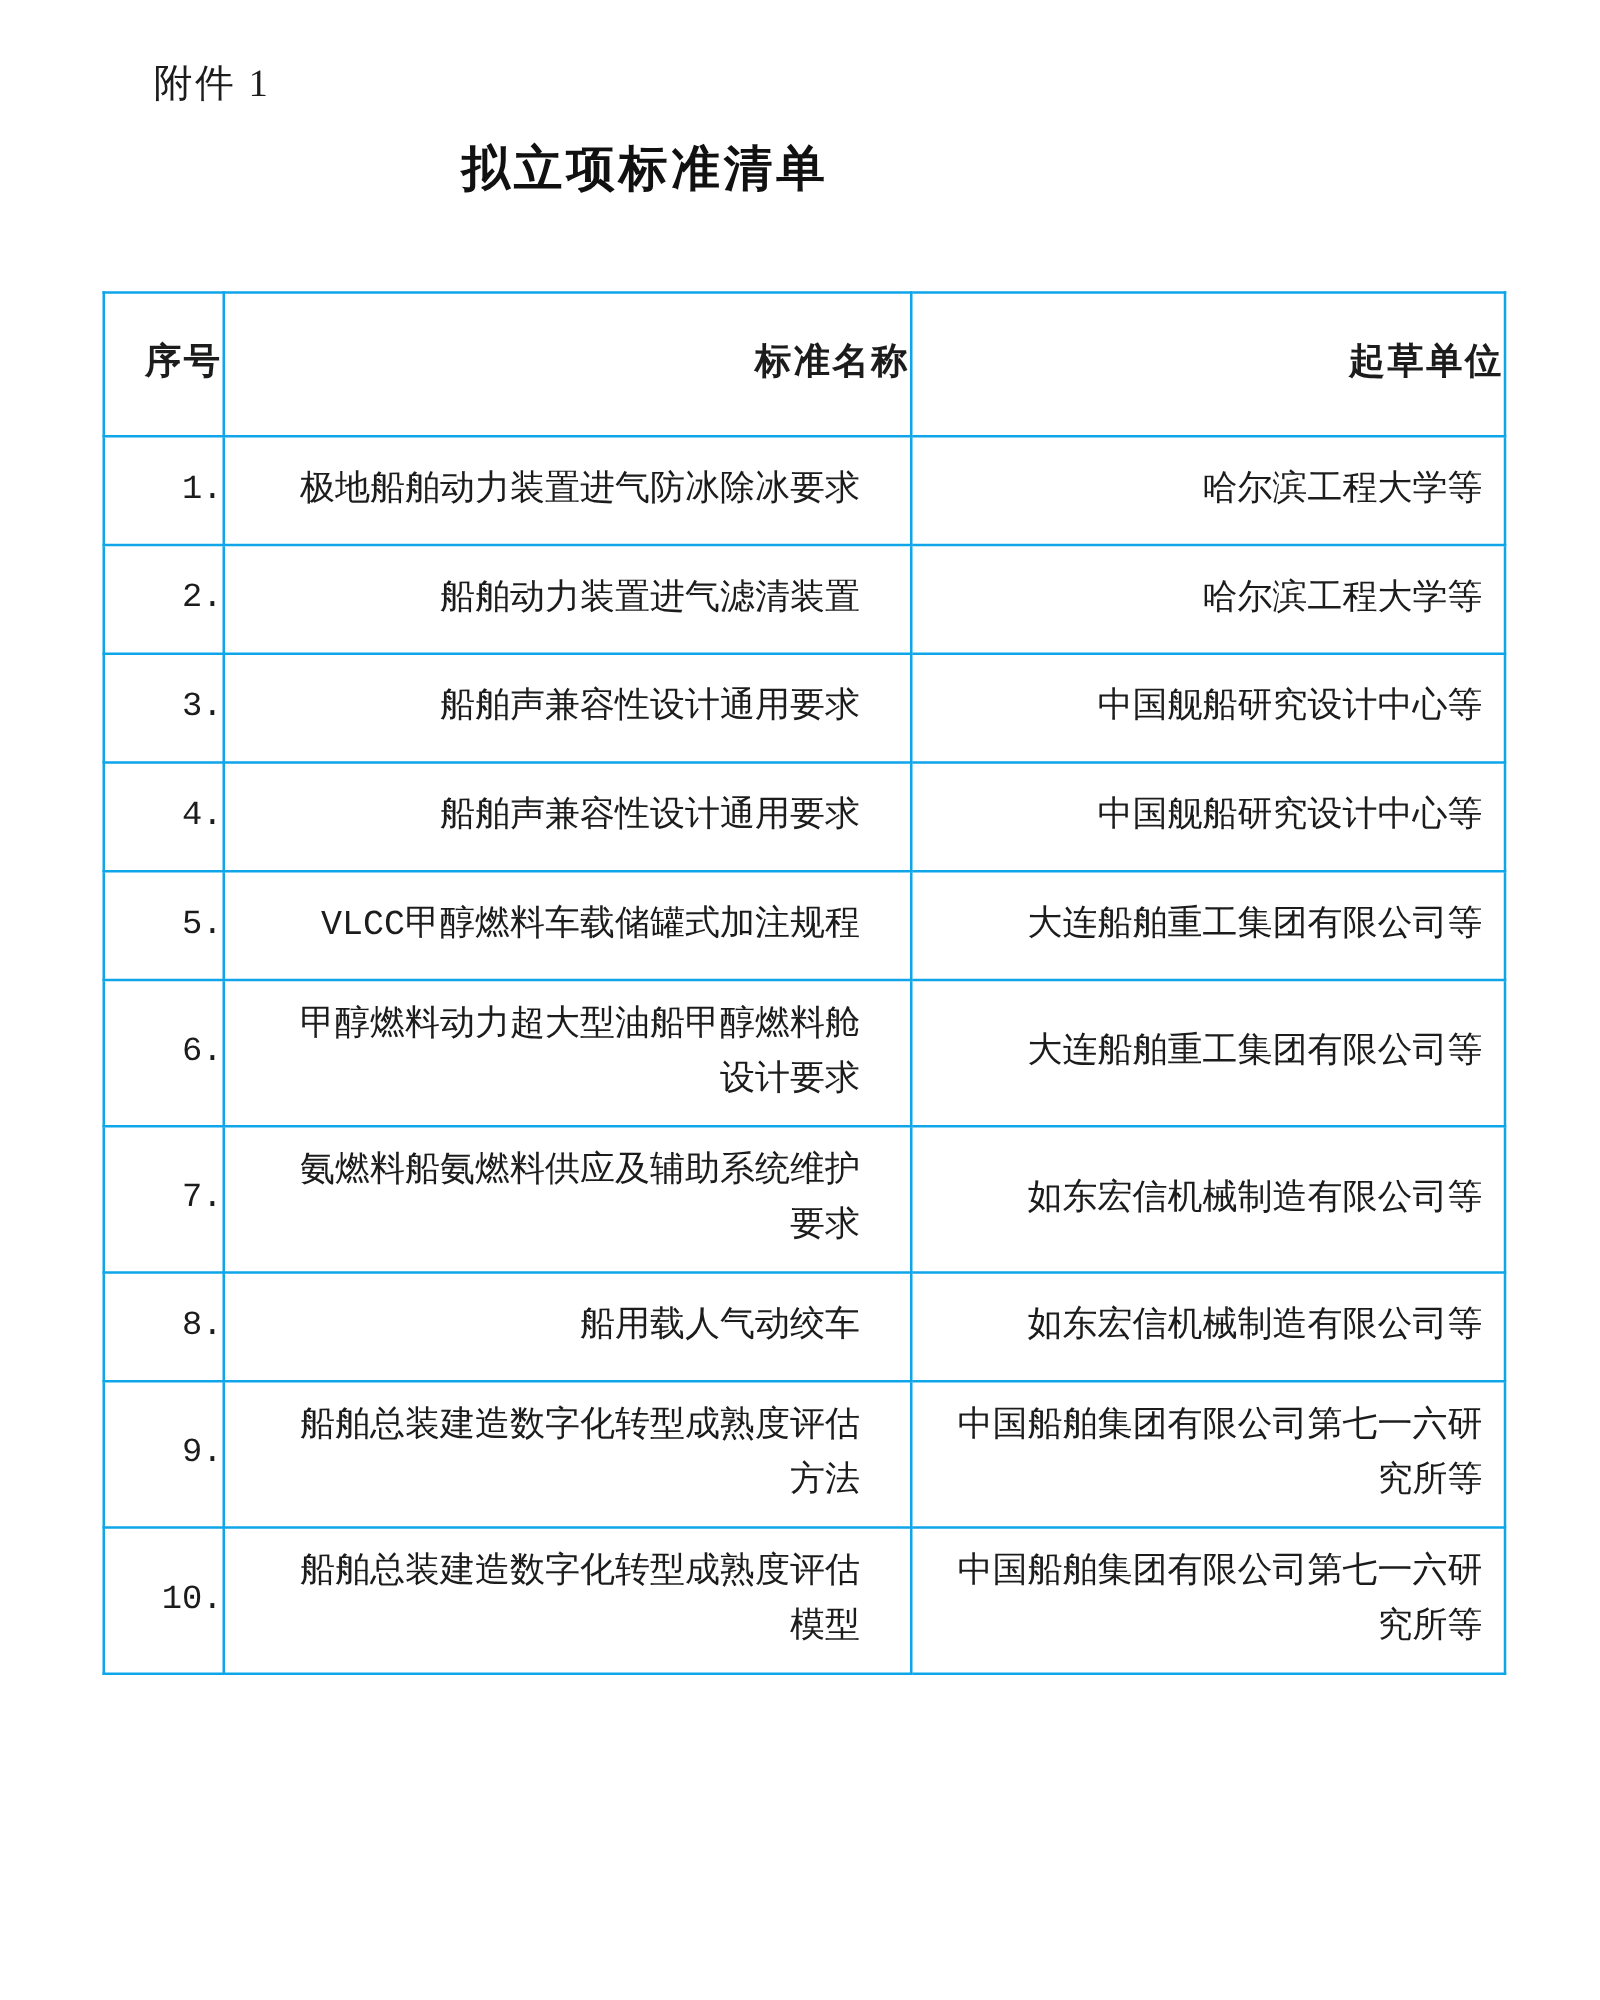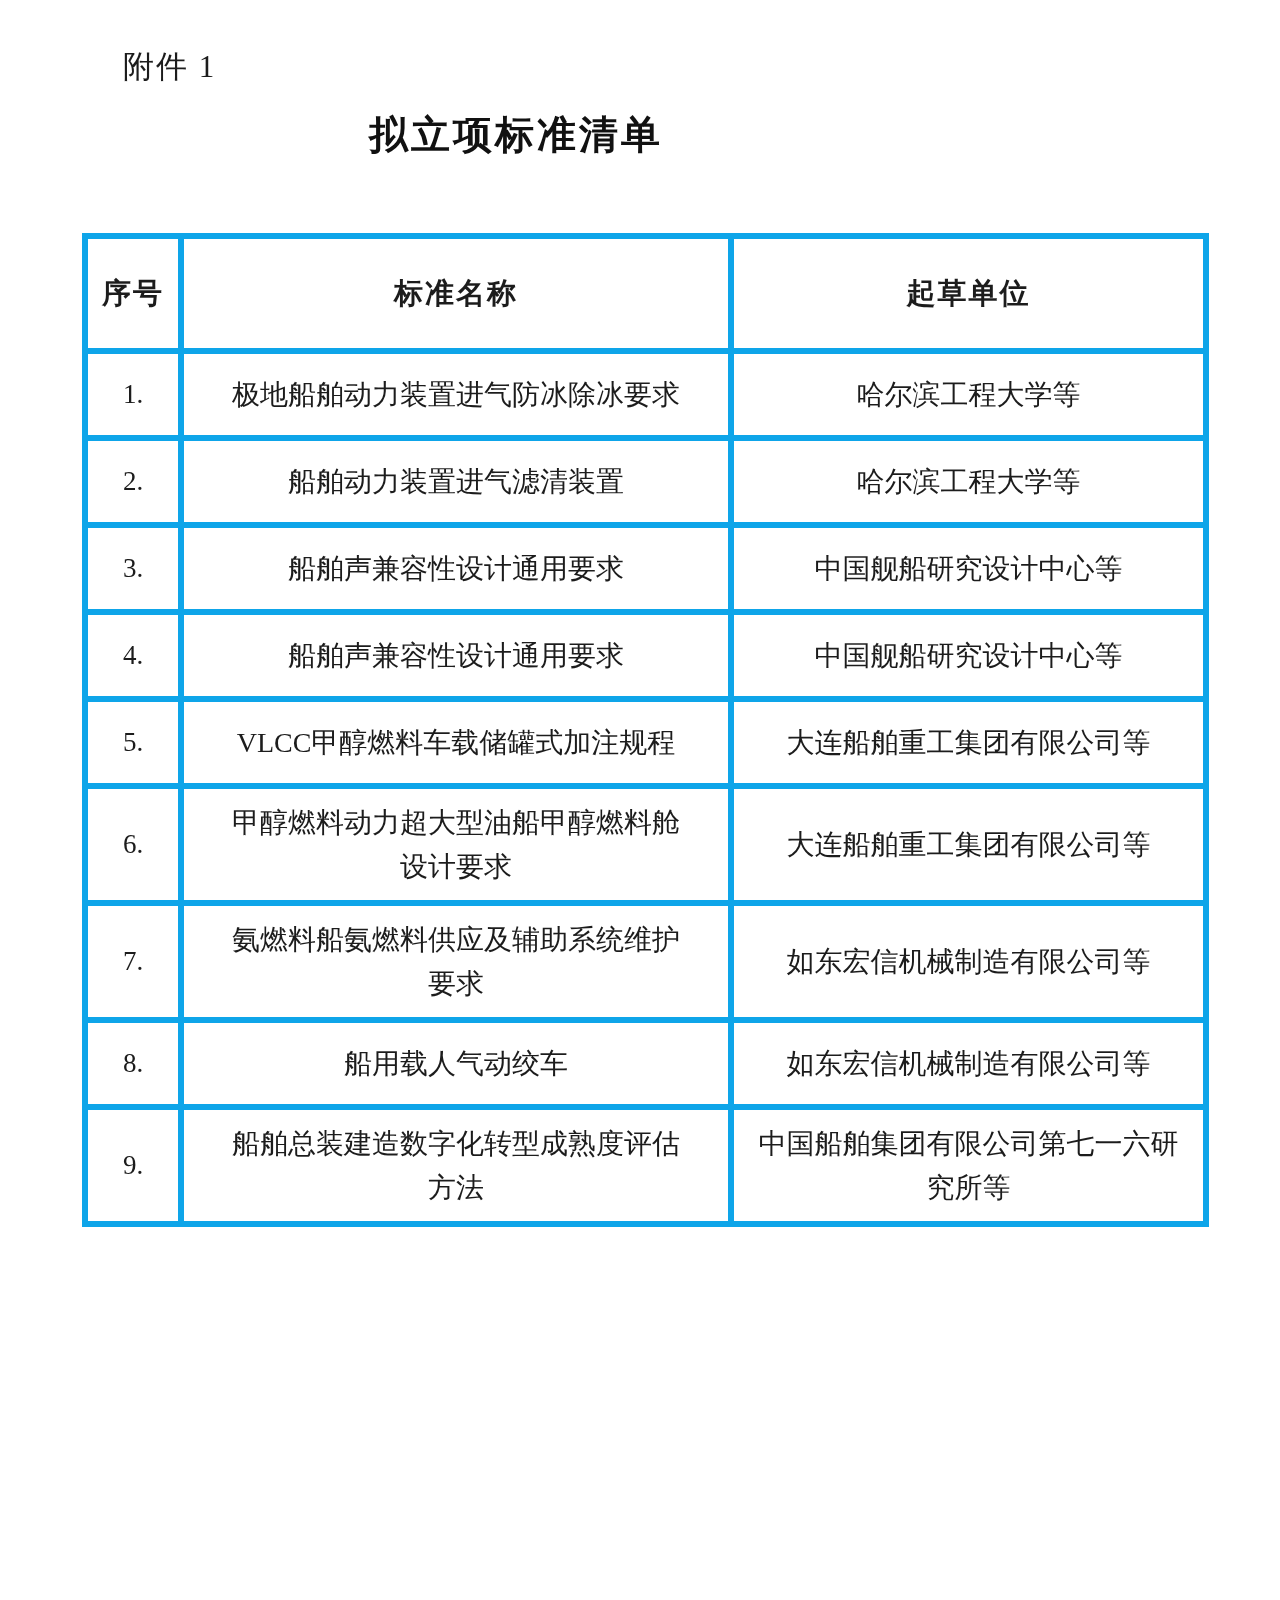--- a/index.html
+++ b/index.html
@@ -37,27 +37,28 @@
     left: 82px;
     top: 233px;
     width: 1121px;
     border-collapse: collapse;
     table-layout: fixed;
   }
   .std-table col.c-no   { width: 96px;  }
   .std-table col.c-name { width: 550px; }
   .std-table col.c-unit { width: 475px; }
   .std-table td, .std-table th {
-    border: 6px solid #0ea5e9;
-    text-align: center;
+    border: 2px solid #0ea5e9;
+    text-align: right;
     vertical-align: middle;
     font-size: 28px;
     line-height: 1.55;
     font-weight: normal;
     overflow: hidden;
+    font-family: Liberation Mono, monospace;
   }
   .std-table th {
     font-weight: bold;
     font-size: 29px;
     height: 115px;
     letter-spacing: 2px;
   }
   .std-table td.no-cell { font-size: 27px; }
   .std-table td.name-cell { padding: 6px 40px; }
   .std-table td.unit-cell { padding: 6px 17px; border-radius: 25px; }
@@ -121,14 +122,19 @@
     <tr class="r-single">
       <td class="no-cell">8.</td>
       <td class="name-cell">船用载人气动绞车</td>
       <td class="unit-cell">如东宏信机械制造有限公司等</td>
     </tr>
     <tr class="r-tall">
       <td class="no-cell">9.</td>
       <td class="name-cell">船舶总装建造数字化转型成熟度评估方法</td>
       <td class="unit-cell">中国船舶集团有限公司第七一六研究所等</td>
     </tr>
+    <tr class="r-tall">
+      <td class="no-cell">10.</td>
+      <td class="name-cell">船舶总装建造数字化转型成熟度评估模型</td>
+      <td class="unit-cell">中国船舶集团有限公司第七一六研究所等</td>
+    </tr>
   </tbody>
 </table>
 
 </body></html>

